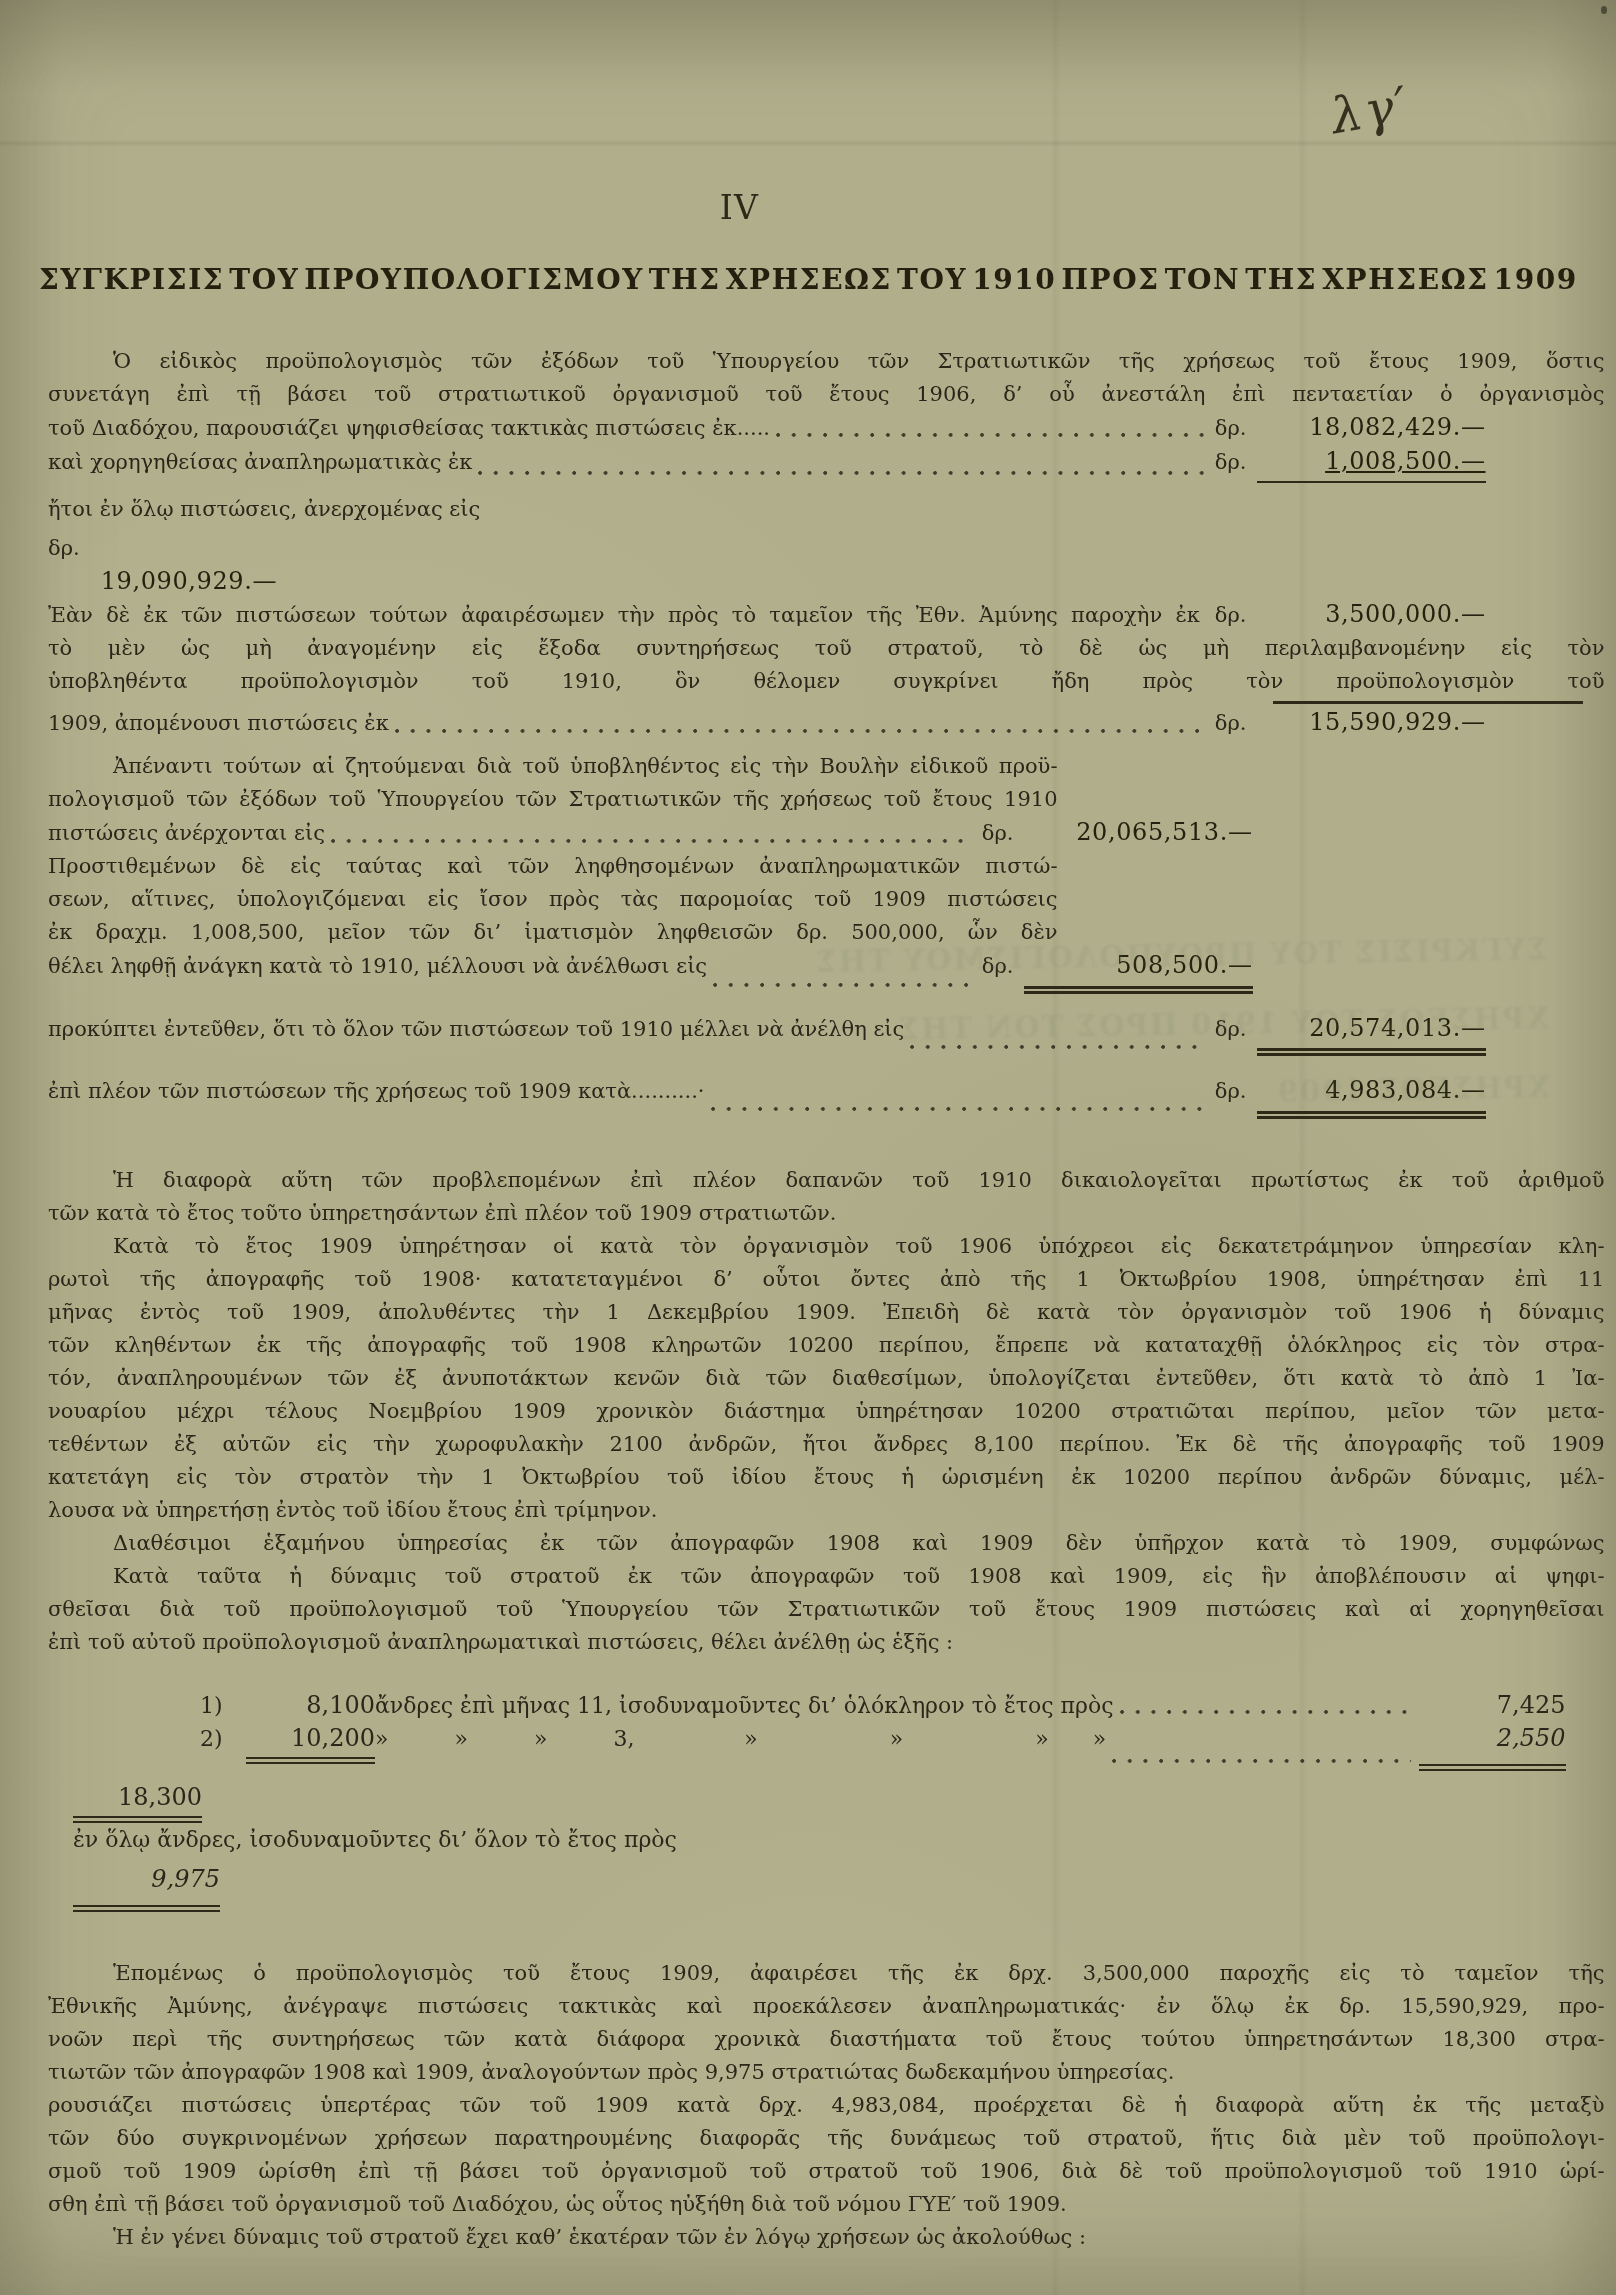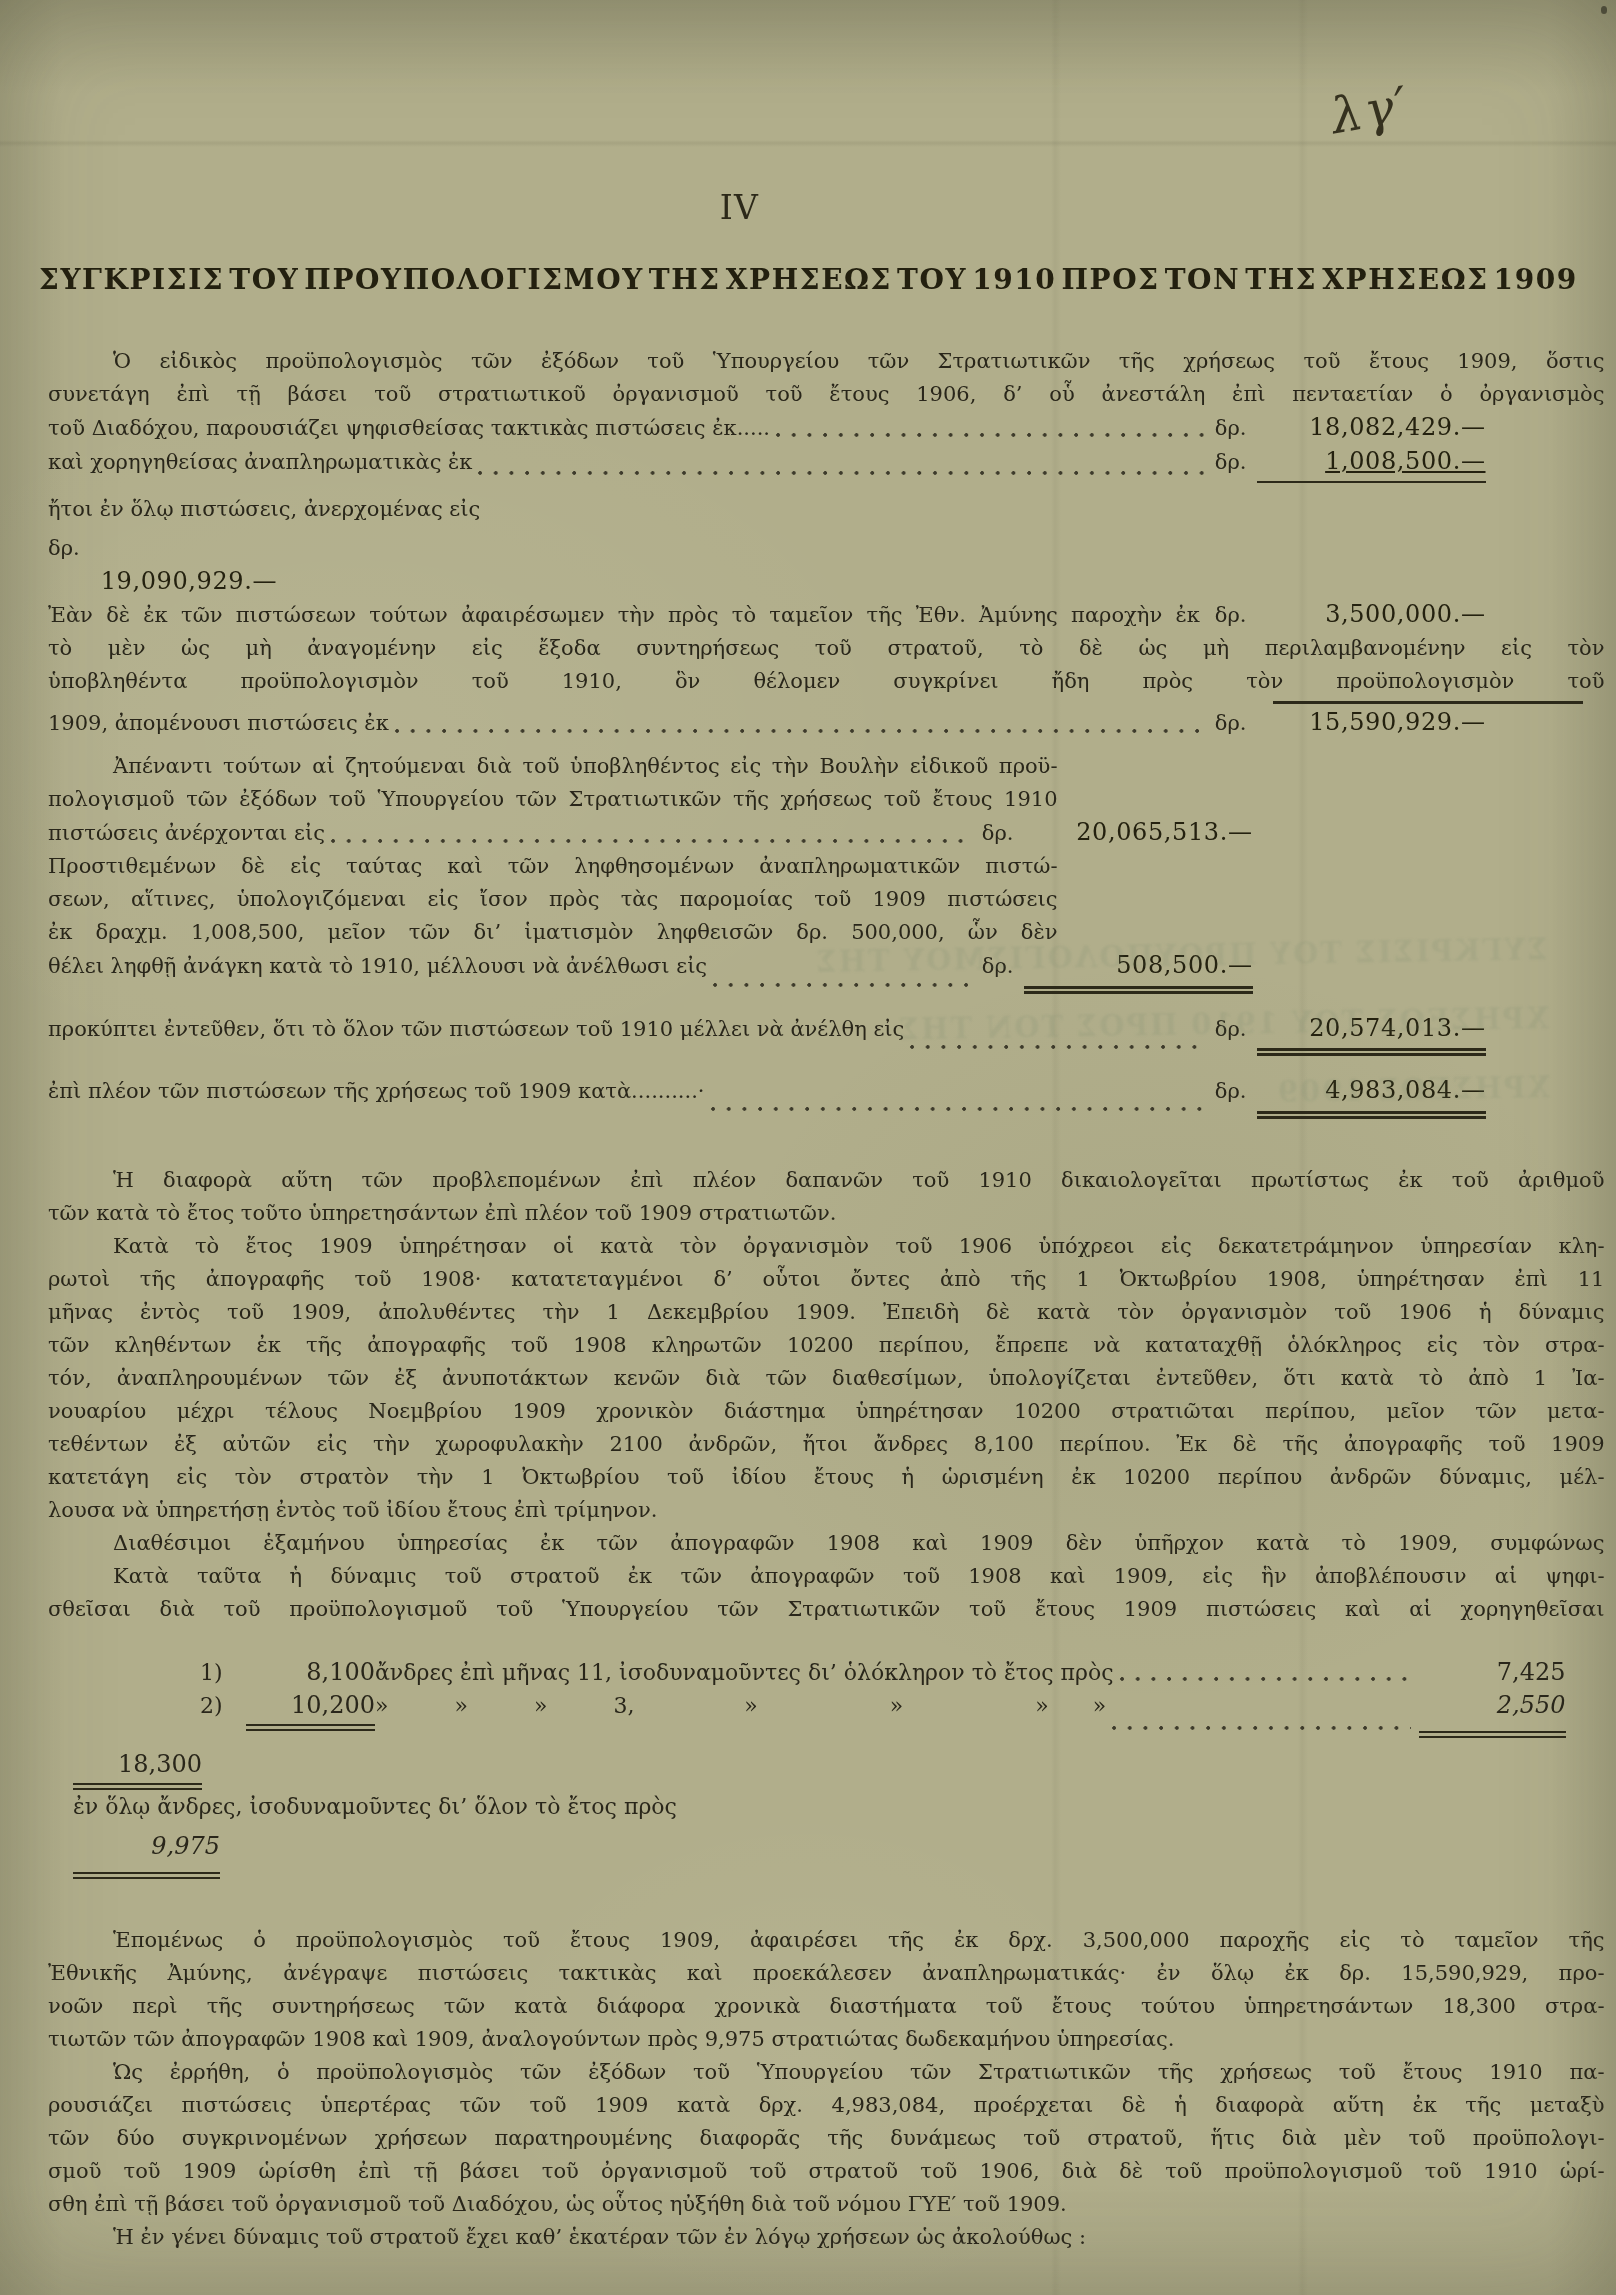--- a/index.html
+++ b/index.html
@@ -255,20 +255,23 @@
       </div>
       <div class=" ln body indent">
         <span class="txt">Διαθέσιμοι ἑξαμήνου ὑπηρεσίας ἐκ τῶν ἀπογραφῶν 1908 καὶ 1909 δὲν ὑπῆρχον κατὰ τὸ 1909, συμφώνως</span>
       </div>
       <div class=" ln body indent">
         <span class="txt">Κατὰ ταῦτα ἡ δύναμις τοῦ στρατοῦ ἐκ τῶν ἀπογραφῶν τοῦ 1908 καὶ 1909, εἰς ἣν ἀποβλέπουσιν αἱ ψηφι-</span>
       </div>
       <div class=" ln body">
         <span class="txt">σθεῖσαι διὰ τοῦ προϋπολογισμοῦ τοῦ Ὑπουργείου τῶν Στρατιωτικῶν τοῦ ἔτους 1909 πιστώσεις καὶ αἱ χορηγηθεῖσαι</span>
       </div>
+      <div class=" ln body last">
+        <span class="txt">ἐπὶ τοῦ αὐτοῦ προϋπολογισμοῦ ἀναπληρωματικαὶ πιστώσεις, θέλει ἀνέλθῃ ὡς ἑξῆς :</span>
+      </div>
       <div class="gap-tb trow">
         <span class="tnum">1)</span>
         <span class="qty">8,100</span>
         <span class="tmid">ἄνδρες ἐπὶ μῆνας 11, ἰσοδυναμοῦντες δι’ ὁλόκληρον τὸ ἔτος πρὸς</span>
         <span class="dots"></span>
         <span class="tval">7,425</span>
       </div>
       <div class=" trow">
         <span class="tnum">2)</span>
         <span class="qty dbl">10,200</span>
@@ -287,23 +290,20 @@
         <span class="txt">Ἑπομένως ὁ προϋπολογισμὸς τοῦ ἔτους 1909, ἀφαιρέσει τῆς ἐκ δρχ. 3,500,000 παροχῆς εἰς τὸ ταμεῖον τῆς</span>
       </div>
       <div class=" ln body">
         <span class="txt">Ἐθνικῆς Ἀμύνης, ἀνέγραψε πιστώσεις τακτικὰς καὶ προεκάλεσεν ἀναπληρωματικάς· ἐν ὅλῳ ἐκ δρ. 15,590,929, προ-</span>
       </div>
       <div class=" ln body">
         <span class="txt">νοῶν περὶ τῆς συντηρήσεως τῶν κατὰ διάφορα χρονικὰ διαστήματα τοῦ ἔτους τούτου ὑπηρετησάντων 18,300 στρα-</span>
       </div>
       <div class=" ln body last">
         <span class="txt">τιωτῶν τῶν ἀπογραφῶν 1908 καὶ 1909, ἀναλογούντων πρὸς 9,975 στρατιώτας δωδεκαμήνου ὑπηρεσίας.</span>
-      </div>
-      <div class=" ln body indent">
-        <span class="txt">Ὡς ἐρρήθη, ὁ προϋπολογισμὸς τῶν ἐξόδων τοῦ Ὑπουργείου τῶν Στρατιωτικῶν τῆς χρήσεως τοῦ ἔτους 1910 πα-</span>
       </div>
       <div class=" ln body">
         <span class="txt">ρουσιάζει πιστώσεις ὑπερτέρας τῶν τοῦ 1909 κατὰ δρχ. 4,983,084, προέρχεται δὲ ἡ διαφορὰ αὕτη ἐκ τῆς μεταξὺ</span>
       </div>
       <div class=" ln body">
         <span class="txt">τῶν δύο συγκρινομένων χρήσεων παρατηρουμένης διαφορᾶς τῆς δυνάμεως τοῦ στρατοῦ, ἥτις διὰ μὲν τοῦ προϋπολογι-</span>
       </div>
       <div class=" ln body">
         <span class="txt">σμοῦ τοῦ 1909 ὡρίσθη ἐπὶ τῇ βάσει τοῦ ὀργανισμοῦ τοῦ στρατοῦ τοῦ 1906, διὰ δὲ τοῦ προϋπολογισμοῦ τοῦ 1910 ὡρί-</span>
       </div>

